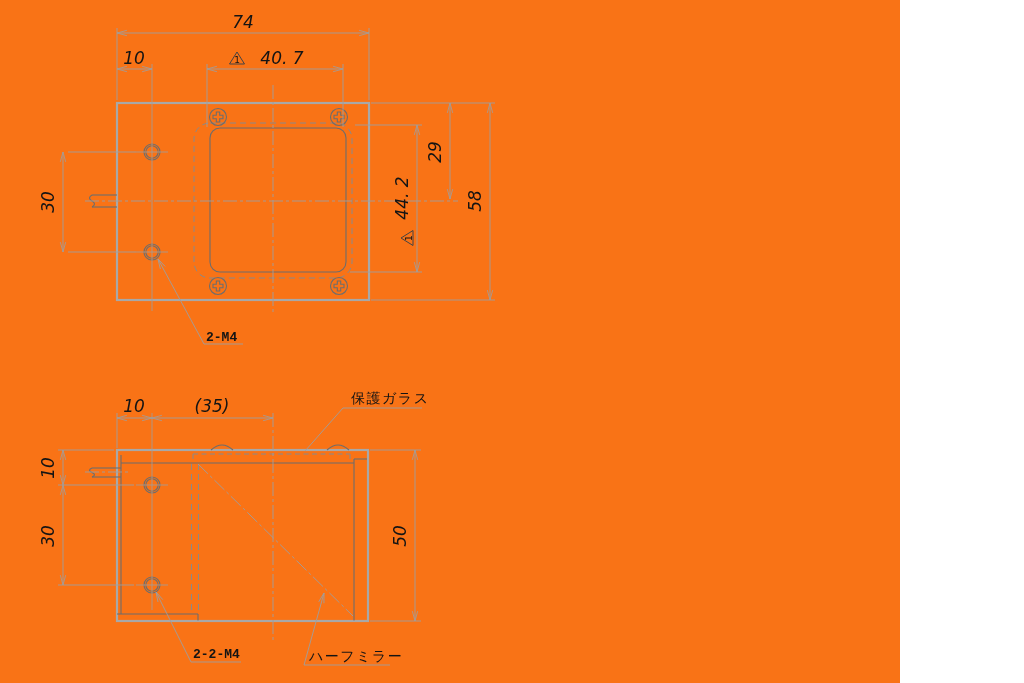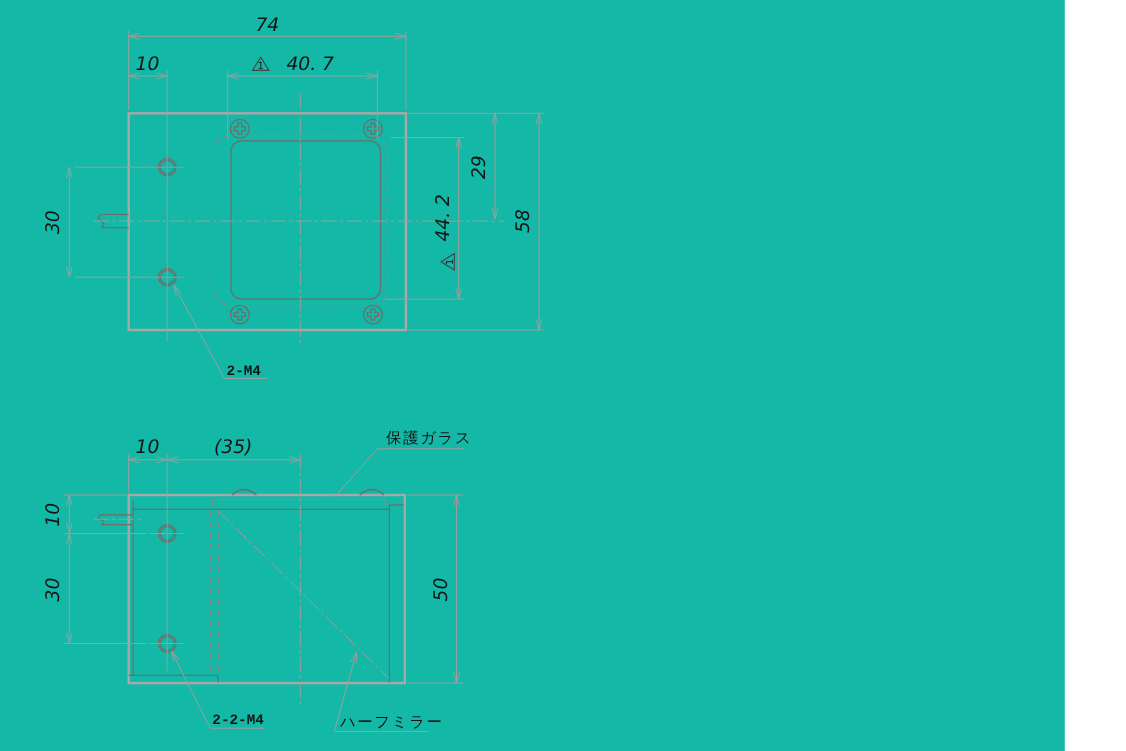--- a/index.html
+++ b/index.html
@@ -1,16 +1,16 @@
 <!DOCTYPE html>
 <html><head>
 <meta charset="utf-8">
 <style>
   html,body{margin:0;padding:0;background:#ffffff;}
-  #canvas{position:relative;width:968px;height:683px;background:#14b8a6;overflow:hidden;
+  #canvas{position:relative;width:900px;height:683px;background:#f97316;overflow:hidden;
           font-family:"DejaVu Sans",sans-serif;}
   svg{position:absolute;left:0;top:0;}
   
   .ln-outer{stroke:#a8a8a8;stroke-width:2.2;fill:none;}
   .ln-obj{stroke:#6d6d6d;stroke-width:1.1;fill:none;}
   .ln-hid{stroke:#8a8a8a;stroke-width:1;fill:none;stroke-dasharray:6 4;}
   .ln-hid2{stroke:#8a8a8a;stroke-width:1;fill:none;stroke-dasharray:5 3.5;}
   .ln-cl{stroke:#9e9e9e;stroke-width:0.9;fill:none;stroke-dasharray:14 3 3 3;}
   .ln-dim{stroke:#9e9e9e;stroke-width:0.9;fill:none;}
   .ln-thin{stroke:#9e9e9e;stroke-width:0.8;fill:none;}

